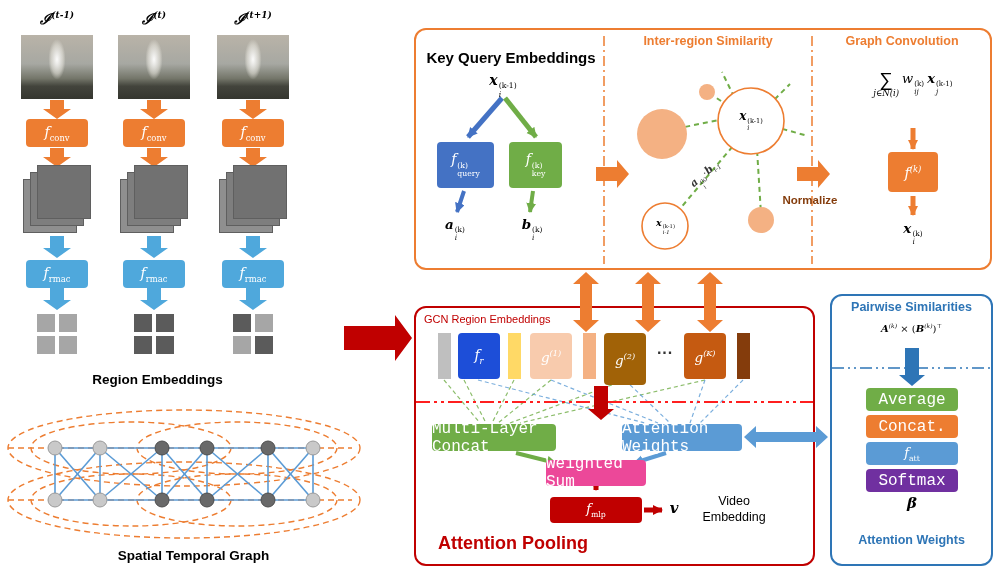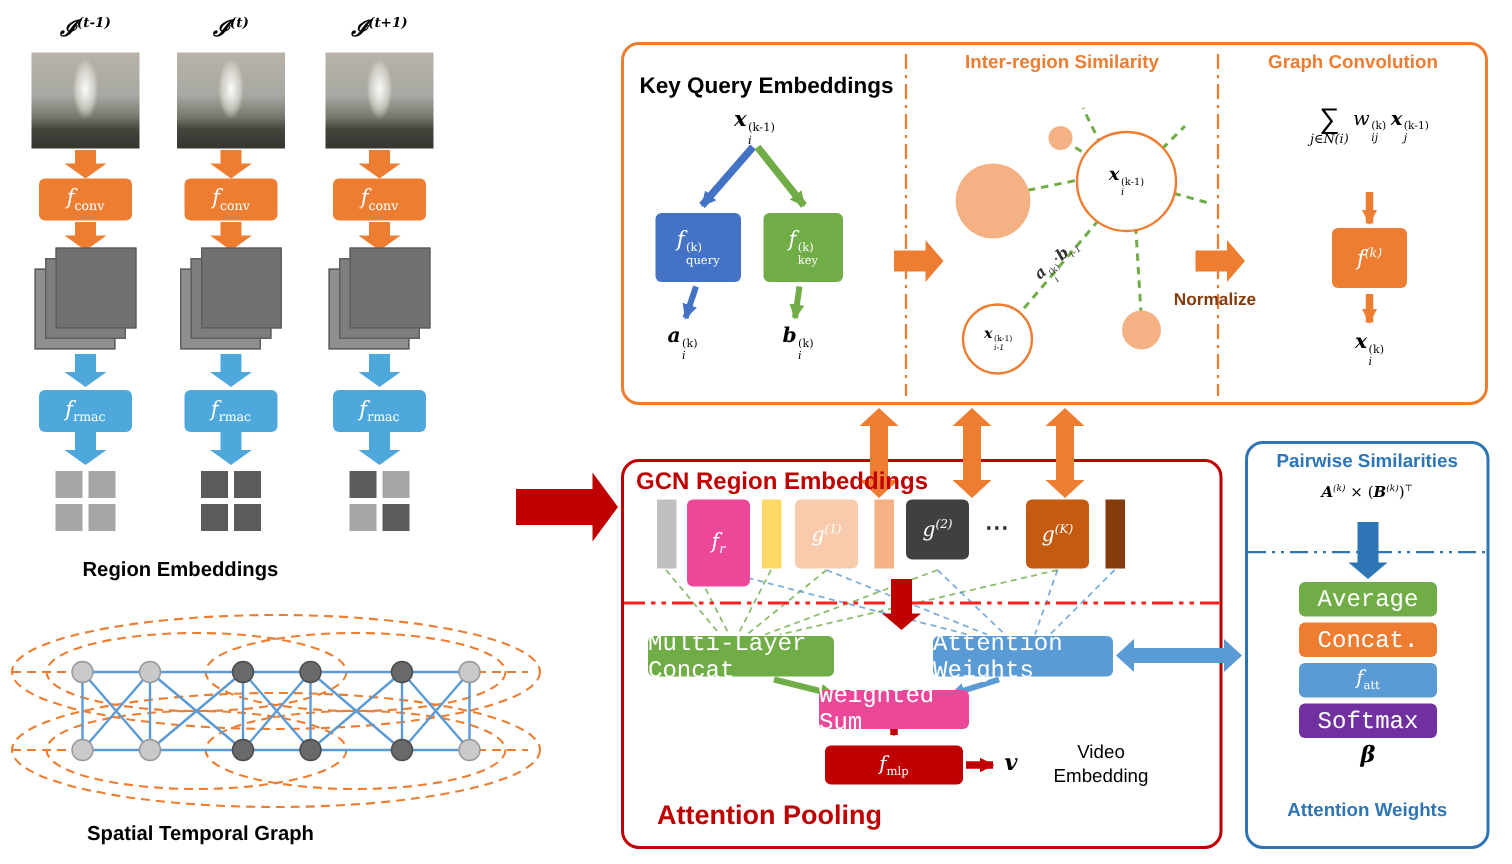--- a/index.html
+++ b/index.html
@@ -16,21 +16,21 @@
   sub,sup{font-size:0.6em}
   .ss{display:inline-flex;flex-direction:column;align-items:flex-start;font-size:0.55em;line-height:1.1;vertical-align:-0.45em;font-style:normal;margin-left:1px}
   .title{font-weight:bold;text-align:center}
   .photo{position:absolute;width:72px;height:64px;
     background:
       radial-gradient(ellipse 11px 26px at 50% 38%, rgba(255,255,255,.95) 0%, rgba(232,230,222,.55) 55%, rgba(232,230,222,0) 78%),
       linear-gradient(180deg,#b9b3a8 0%,#a7a8a2 45%,#74766a 68%,#43443c 80%,#35362f 100%);}
   .fmap{position:absolute;width:54px;height:54px;border:1px solid #5f5f5f}
   .bar{position:absolute;width:13px;height:46px;top:333px}
   .cell{position:absolute;width:18px;height:18px}
-  .cap{position:absolute;font-weight:bold;font-size:13.5px;}
+  .cap{position:absolute;font-weight:bold;font-size:13.5px;text-align:center}
   svg.overlay{position:absolute;left:0;top:0;pointer-events:none}
 </style>
 </head>
 <body>
 
 <div class="canvas">
 
   <div class="panel" style="left:414px;top:28px;width:578px;height:242px;border:2.5px solid #ED7D31"></div>
   <div class="panel" style="left:414px;top:306px;width:401px;height:260px;border:2.5px solid #C00000"></div>
   <div class="panel" style="left:830px;top:294px;width:163px;height:272px;border:2.5px solid #2E75B6"></div>
@@ -266,21 +266,21 @@
     <div class="cell" style="left:156px;top:314px;background:#5B5B5B"></div>
     <div class="cell" style="left:134px;top:336px;background:#5B5B5B"></div>
     <div class="cell" style="left:156px;top:336px;background:#5B5B5B"></div>
     <div class="cell" style="left:233px;top:314px;background:#5B5B5B"></div>
     <div class="cell" style="left:255px;top:314px;background:#A6A6A6"></div>
     <div class="cell" style="left:233px;top:336px;background:#A6A6A6"></div>
     <div class="cell" style="left:255px;top:336px;background:#5B5B5B"></div>
   </div>
 
   <div class="cap" style="left:55px;top:372px;width:205px">Region Embeddings</div>
-  <div class="cap" style="left:58px;top:548px;width:225px">Spatial Temporal Graph</div>
+  <div class="cap" style="left:81px;top:548px;width:225px">Spatial Temporal Graph</div>
 
   <div class="abs title" style="left:418px;top:49px;width:186px;font-size:15px;color:#000000">Key Query Embeddings</div>
 
   <div class="abs math" style="left:468px;top:72px;width:70px;text-align:center;font-size:14px">
     <span class="mb">x</span><span class="ss">
         <span>(k-1)</span>
         <span class="it">i</span>
       </span>
   </div>
 
@@ -353,32 +353,32 @@
     <span><span>f</span><sup>(k)</sup></span>
   </div>
 
   <div class="abs math" style="left:878px;top:220px;width:70px;text-align:center;font-size:13.5px">
     <span class="mb">x</span><span class="ss">
         <span>(k)</span>
         <span class="it">i</span>
       </span>
   </div>
 
-  <div class="abs" style="left:424px;top:313px;width:220px;font-weight:bold;font-size:16px;color:#C00000">GCN Region Embeddings</div>
+  <div class="abs" style="left:424px;top:313px;width:220px;font-weight:normal;font-size:11px;color:#C00000">GCN Region Embeddings</div>
 
   <div class="bar" style="left:438px;background:#BFBFBF"></div>
-  <div class="fbox" style="left:458px;top:333px;width:42px;height:58px;background:#ec4899;font-size:14px">
+  <div class="fbox" style="left:458px;top:333px;width:42px;height:46px;background:#1d4ed8;font-size:14px">
     <span><span>f</span><sub>r</sub></span>
   </div>
   <div class="bar" style="left:508px;background:#FFD966"></div>
   <div class="fbox" style="left:530px;top:333px;width:42px;height:46px;background:#F8CBAD;font-size:13.5px">
     <span><span>g</span><sup>(1)</sup></span>
   </div>
   <div class="bar" style="left:583px;background:#F4B183"></div>
-  <div class="fbox" style="left:604px;top:333px;width:42px;height:40px;background:#404040;font-size:13.5px">
+  <div class="fbox" style="left:604px;top:333px;width:42px;height:52px;background:#a16207;font-size:13.5px">
     <span><span>g</span><sup>(2)</sup></span>
   </div>
   <div class="abs" style="left:648px;top:344px;width:34px;text-align:center;font-size:16px;font-weight:bold;color:#333">···</div>
   <div class="fbox" style="left:684px;top:333px;width:42px;height:46px;background:#C55A11;font-size:13.5px">
     <span><span>g</span><sup>(K)</sup></span>
   </div>
   <div class="bar" style="left:737px;background:#843C0C"></div>
 
   <div class="sbox" style="left:432px;top:424px;width:124px;height:27px;background:#70AD47">Multi-Layer Concat</div>
   <div class="sbox" style="left:622px;top:424px;width:120px;height:27px;background:#5B9BD5">Attention Weights</div>

